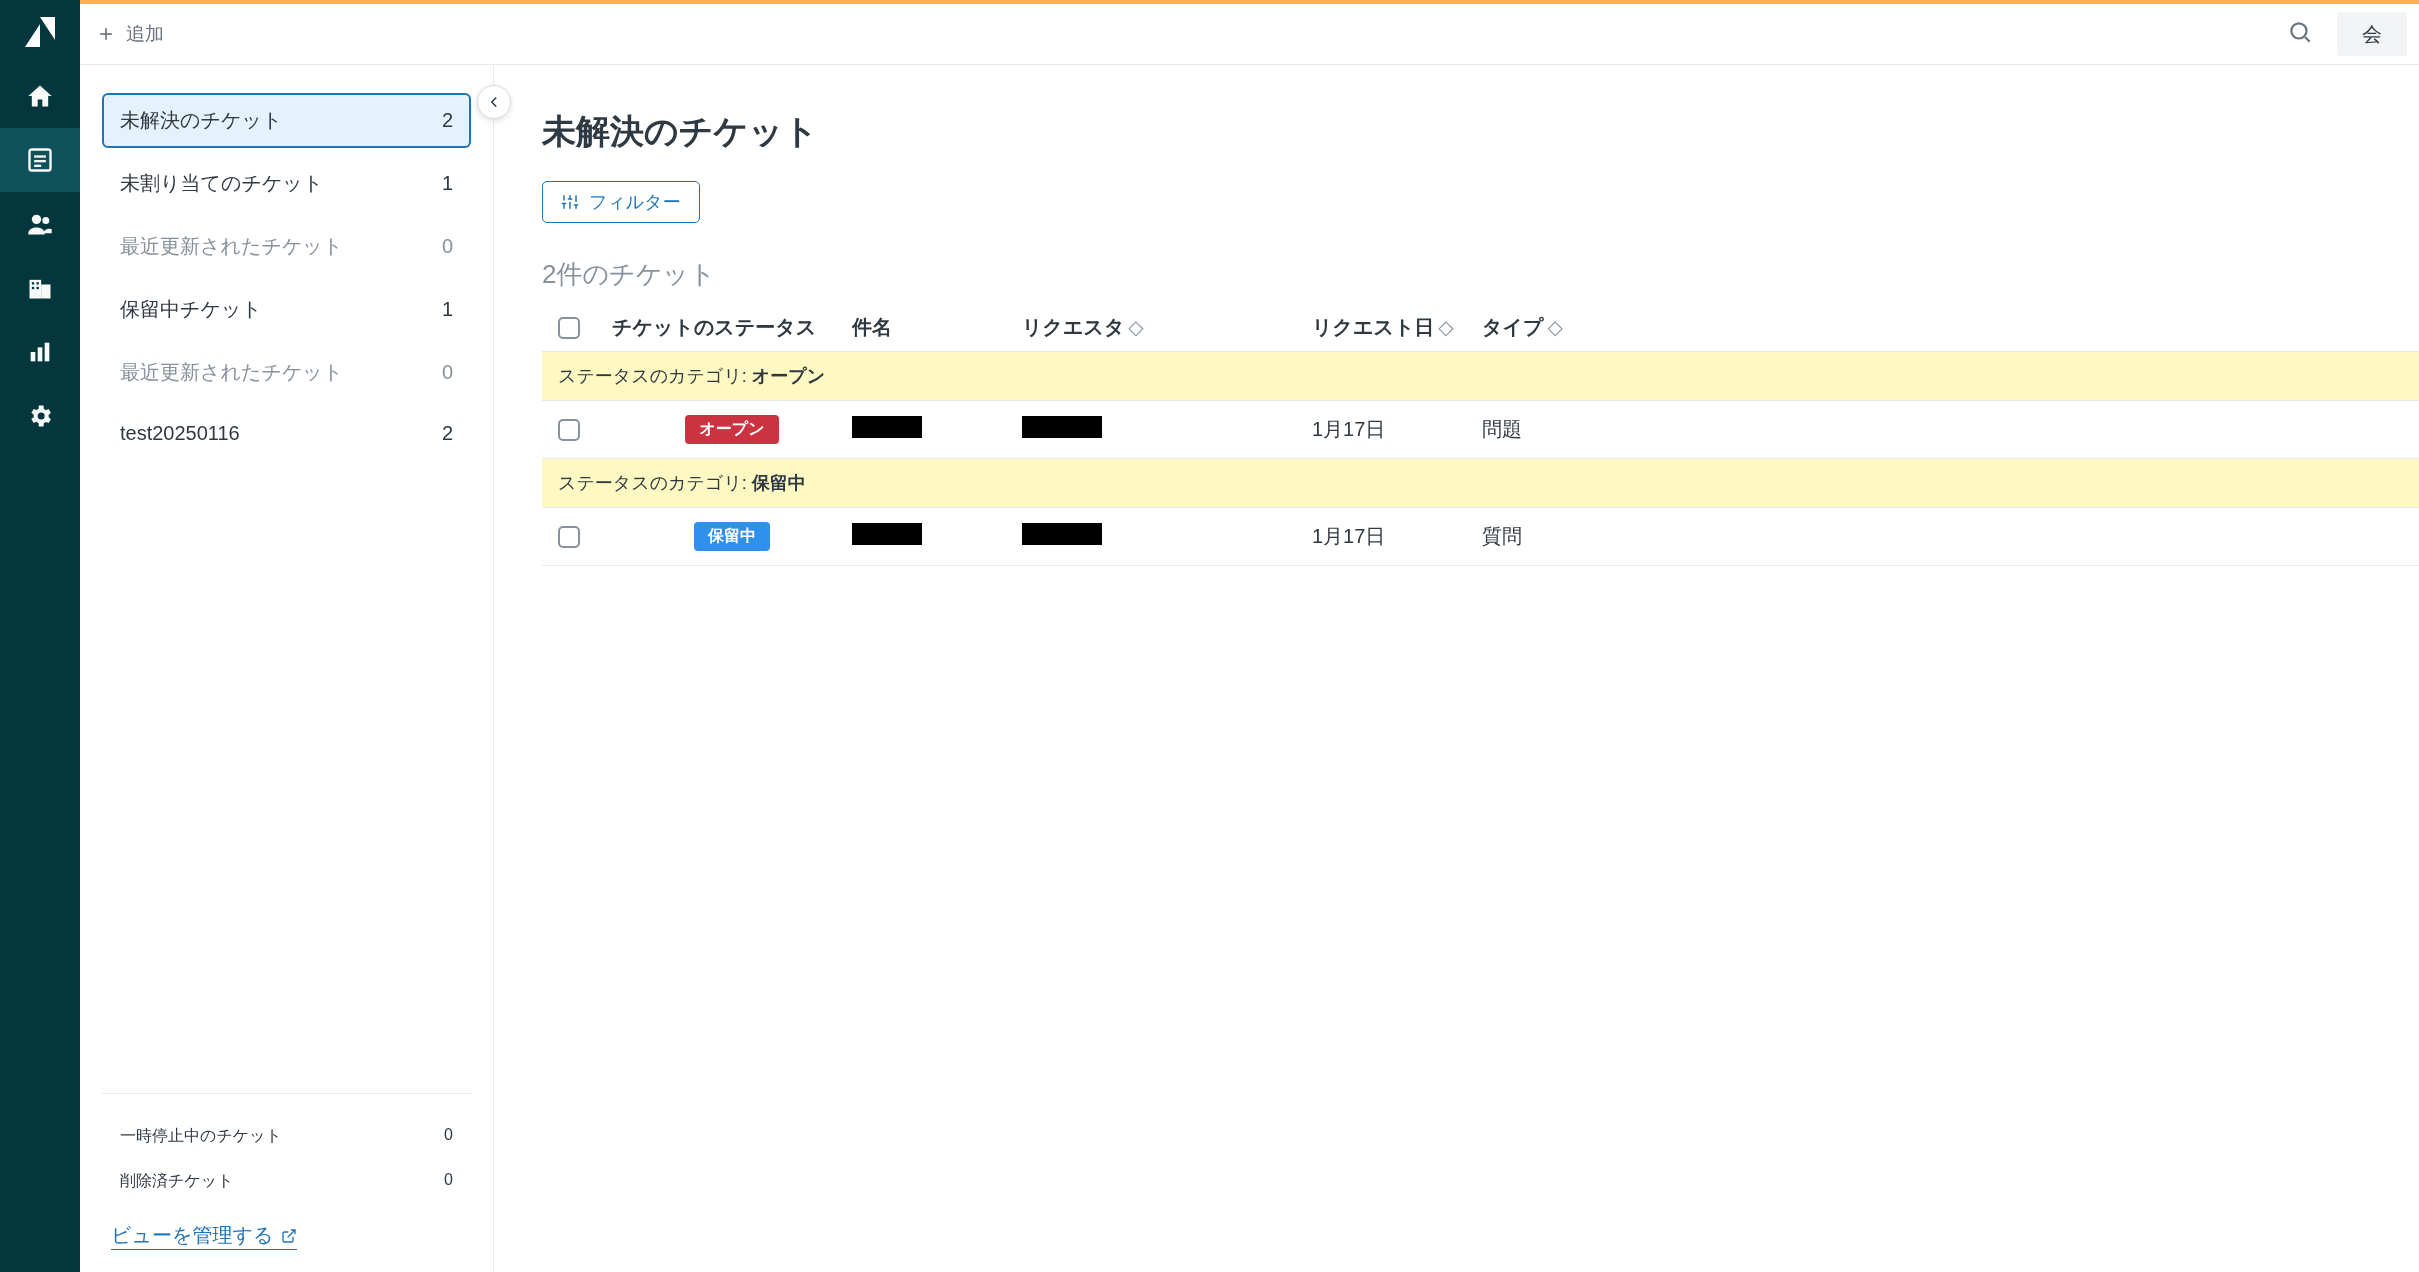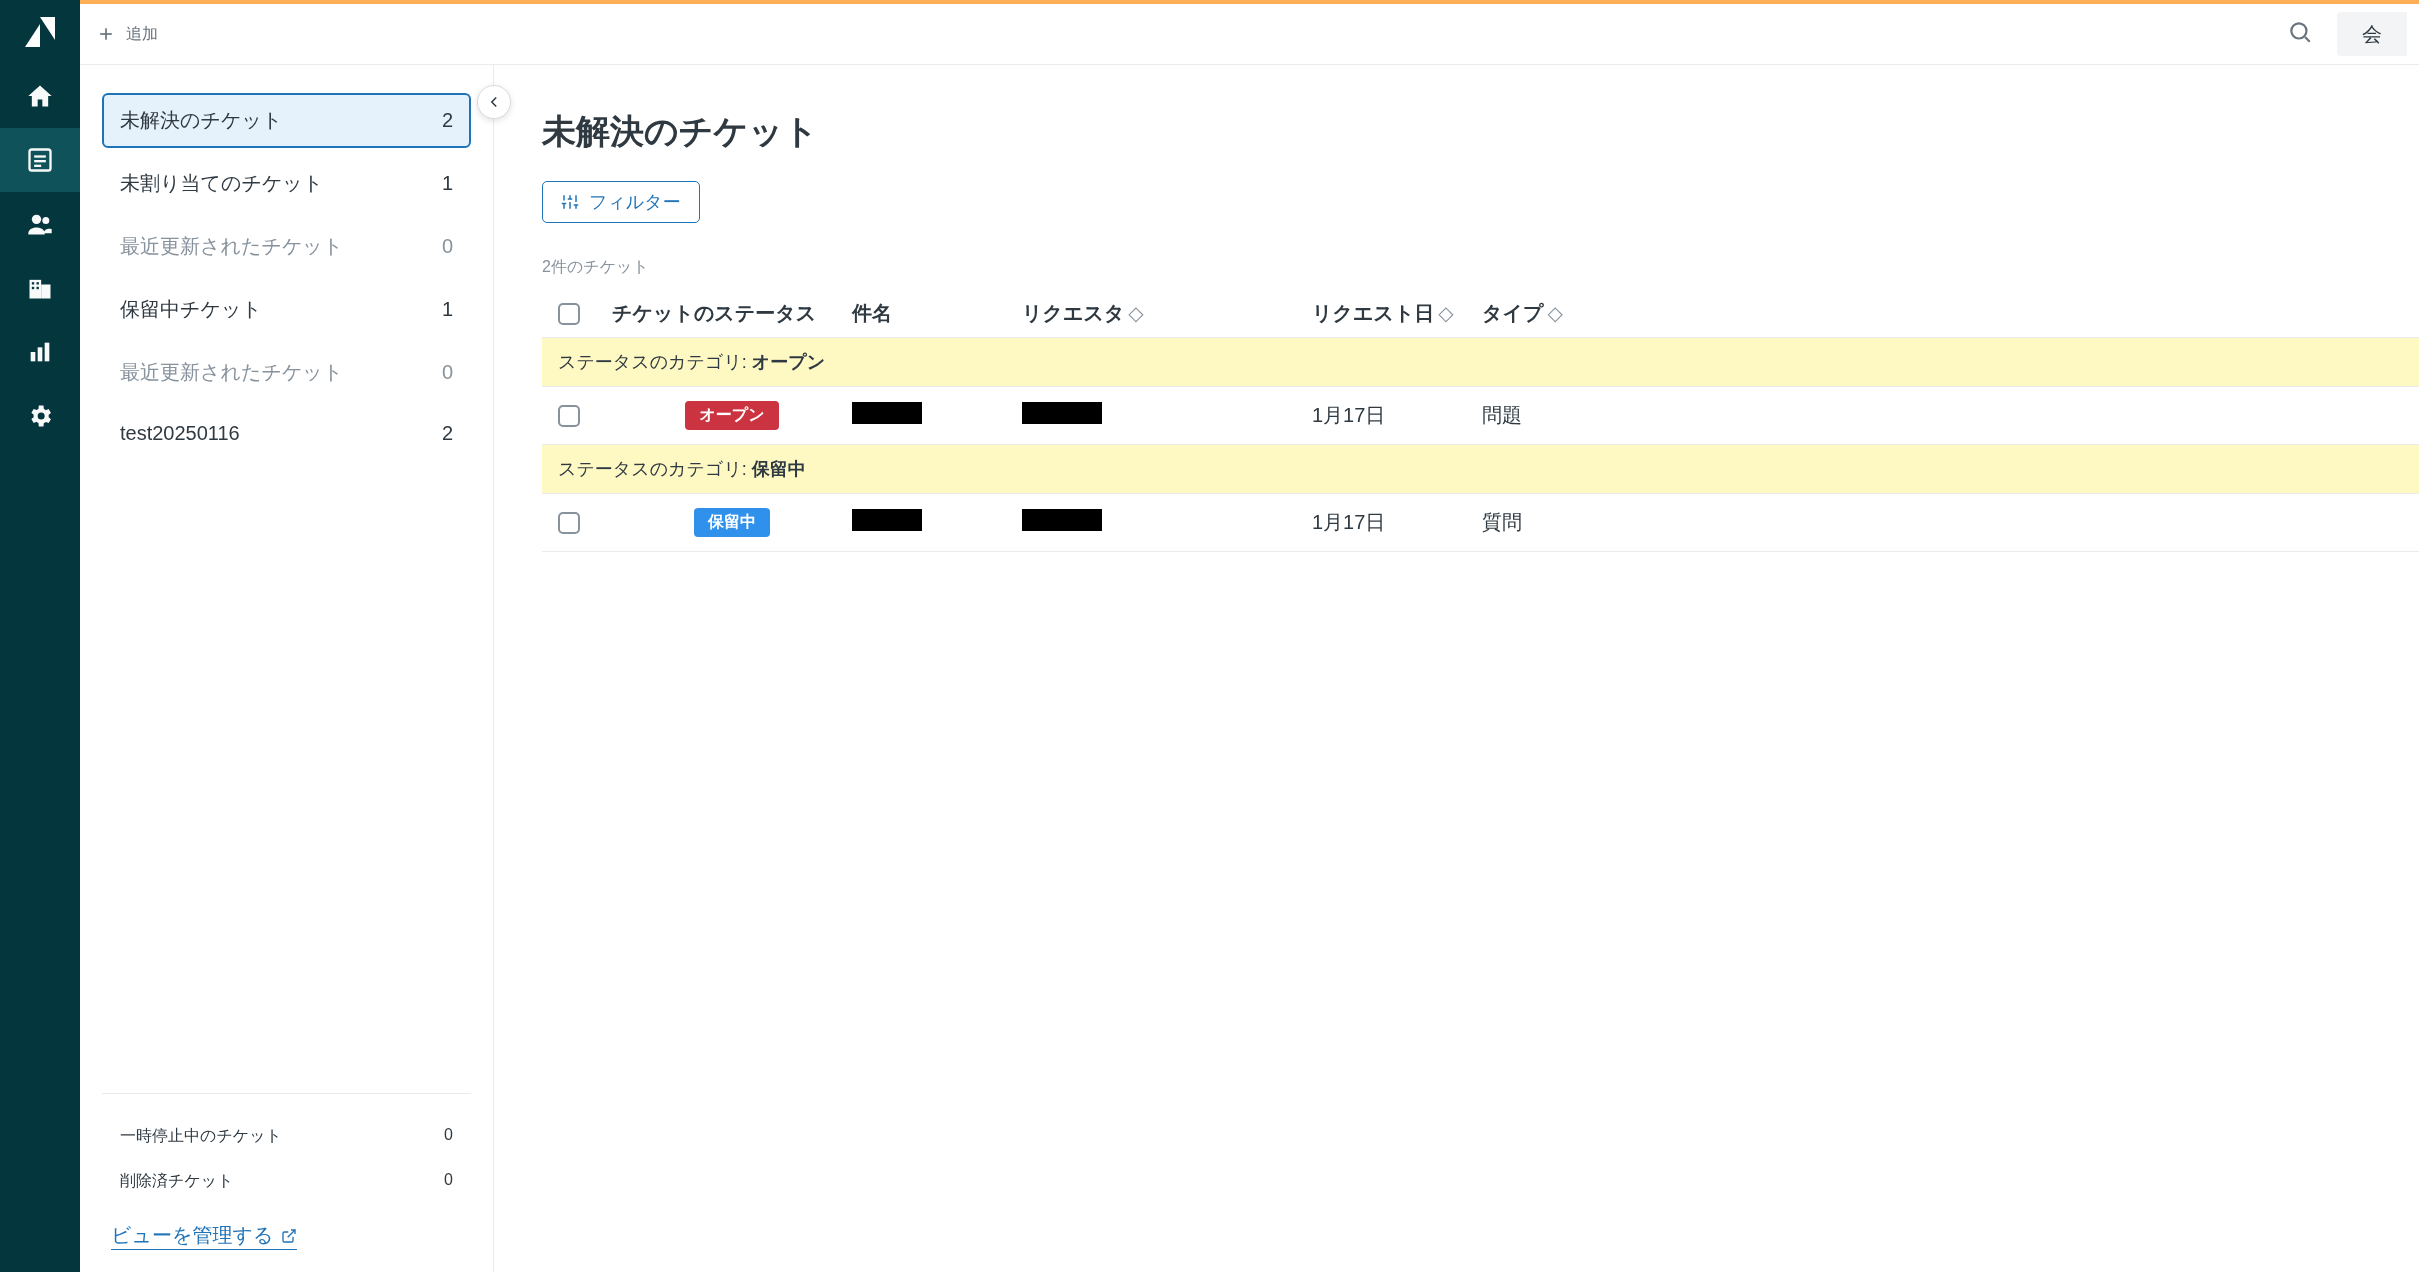--- a/index.html
+++ b/index.html
@@ -59,21 +59,21 @@
   height: 64px;
   border-top: 4px solid #ffb057;
   display: flex;
   align-items: center;
   justify-content: space-between;
   padding: 0 12px 0 16px;
 }
 .topbar-left {
   display:flex;align-items:center;gap:10px;
   color:#68737d;
-  font-size:16px;
+  font-size:19px;
   cursor:pointer;
 }
 .topbar-left svg{width:20px;height:20px;}
 .topbar-right{display:flex;align-items:center;gap:24px;}
 .search-icon{color:#68737d;cursor:pointer;}
 .topbar-btn{
   background:#f3f4f5;
   border:none;
   height:44px;
   min-width:70px;
@@ -166,21 +166,21 @@
 .filter-btn{
   display:inline-flex;align-items:center;gap:10px;
   border:1px solid #1f73b7;
   color:#1f73b7;
   background:#fff;
   font-size:18px;
   padding:8px 18px;
   border-radius:5px;
   cursor:pointer;
 }
-.count-text{font-size:16px;color:#87929d;margin-top:34px;margin-bottom:12px;}
+.count-text{font-size:26px;color:#87929d;margin-top:34px;margin-bottom:12px;}
 .ticket-table{width:100%;}
 .thead{
   display:grid;
   grid-template-columns:70px 240px 170px 290px 170px 120px;
   align-items:center;
   font-size:20px;
   font-weight:700;
   padding:10px 0;
   border-bottom:1px solid #e9ebed;
 }

